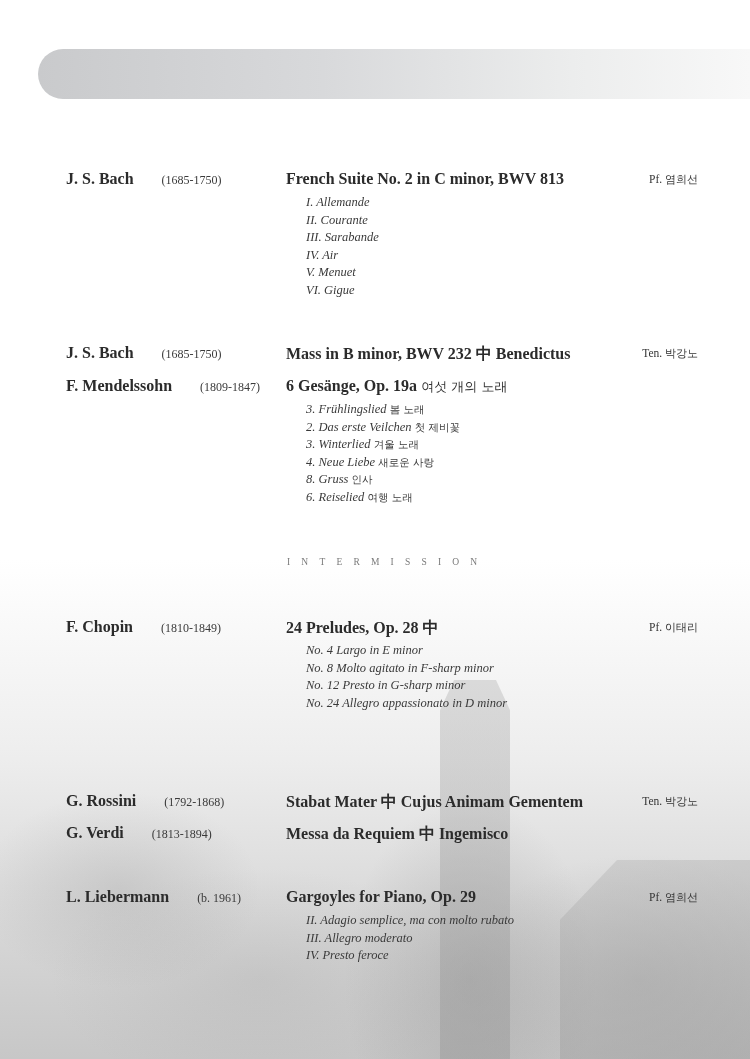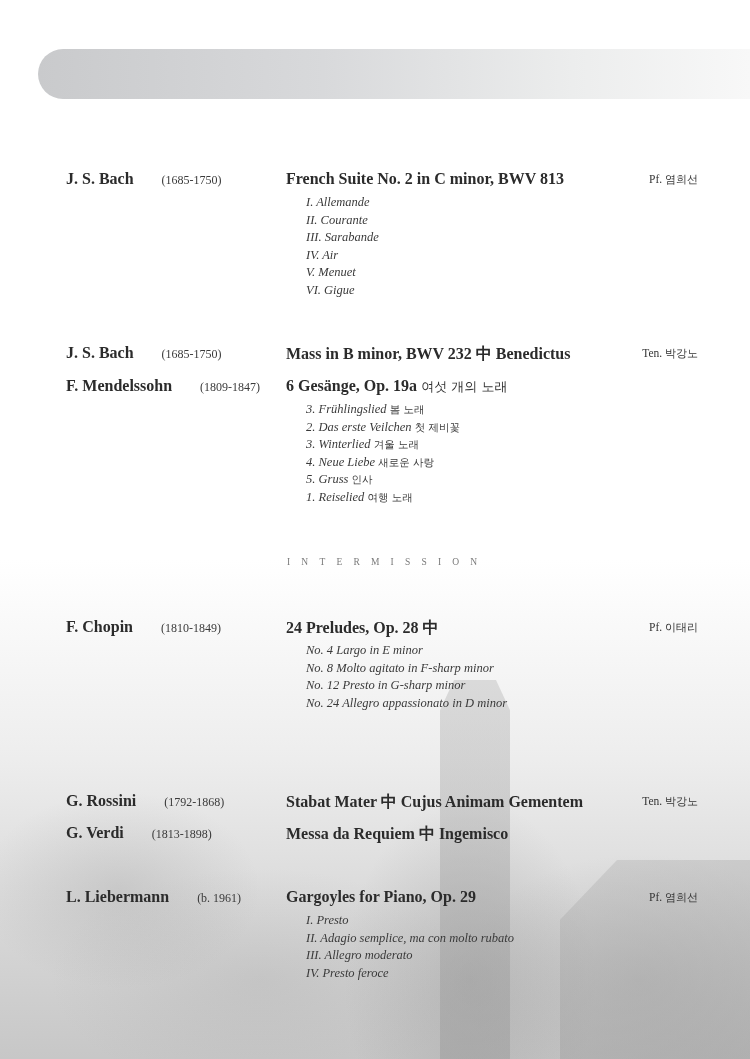--- a/index.html
+++ b/index.html
@@ -119,22 +119,22 @@
   </div>
   <div class="work">
     <span>6 Gesänge, Op. 19a</span>
     <span class="work-sub">여섯 개의 노래</span>
   </div>
   <ul class="movements">
     <li><span>3. Frühlingslied</span> <span class="kr">봄 노래</span></li>
     <li><span>2. Das erste Veilchen</span> <span class="kr">첫 제비꽃</span></li>
     <li><span>3. Winterlied</span> <span class="kr">겨울 노래</span></li>
     <li><span>4. Neue Liebe</span> <span class="kr">새로운 사랑</span></li>
-    <li><span>5. Gruss</span> <span class="kr">인사</span></li>
-    <li><span>1. Reiselied</span> <span class="kr">여행 노래</span></li>
+    <li><span>8. Gruss</span> <span class="kr">인사</span></li>
+    <li><span>6. Reiselied</span> <span class="kr">여행 노래</span></li>
   </ul>
 </div>
 
 <div class="intermission">INTERMISSION</div>
 
 <div class="row" style="top:618px;">
   <div class="composer">
     <span>F. Chopin</span>
     <span class="years">(1810-1849)</span>
   </div>
@@ -159,34 +159,33 @@
   <div class="work">Stabat Mater 中 Cujus Animam Gementem</div>
   <div class="performer">
     <span>Ten.</span>
     <span class="kr">박강노</span>
   </div>
 </div>
 
 <div class="row" style="top:824px;">
   <div class="composer">
     <span>G. Verdi</span>
-    <span class="years">(1813-1898)</span>
+    <span class="years">(1813-1894)</span>
   </div>
   <div class="work">Messa da Requiem 中 Ingemisco</div>
 </div>
 
 <div class="row" style="top:888px;">
   <div class="composer">
     <span>L. Liebermann</span>
     <span class="years">(b. 1961)</span>
   </div>
   <div class="work">Gargoyles for Piano, Op. 29</div>
   <div class="performer">
     <span>Pf.</span>
     <span class="kr">염희선</span>
   </div>
   <ul class="movements">
-    <li>I. Presto</li>
     <li>II. Adagio semplice, ma con molto rubato</li>
     <li>III. Allegro moderato</li>
     <li>IV. Presto feroce</li>
   </ul>
 </div>
 
 </body></html>

